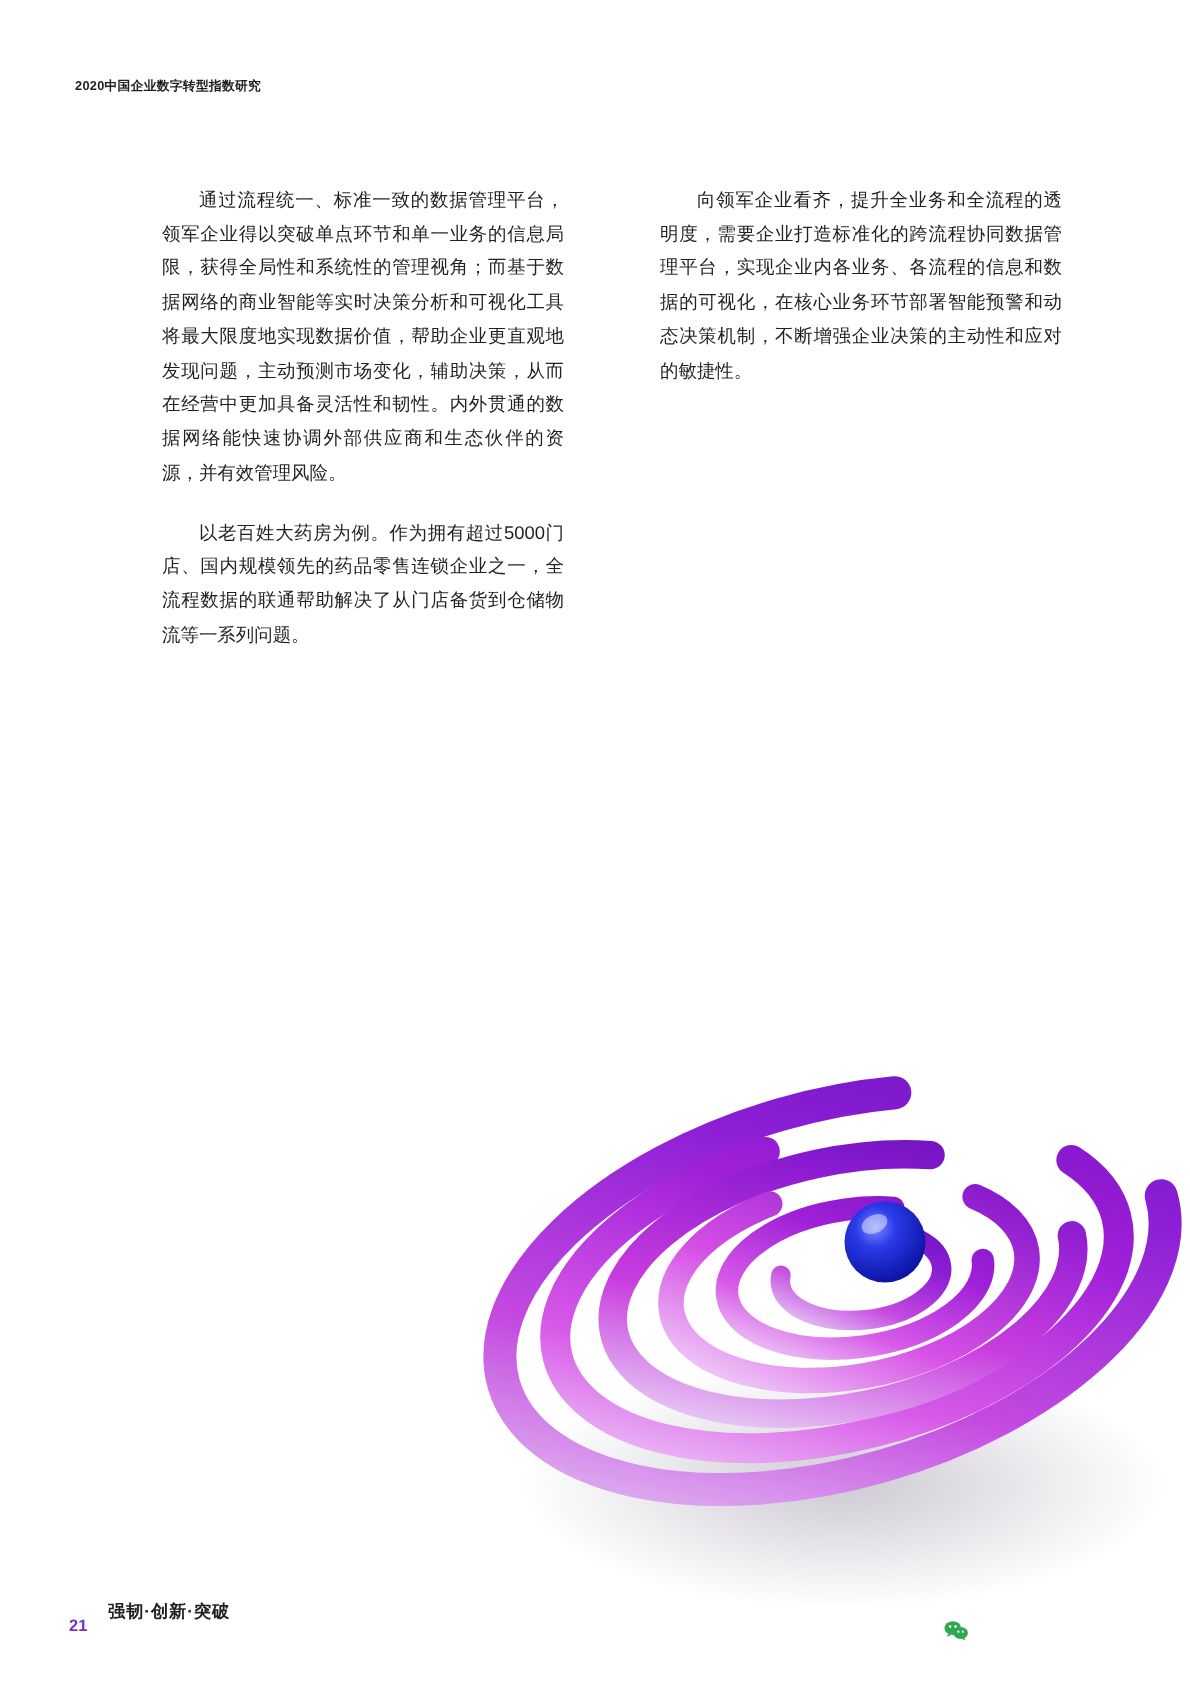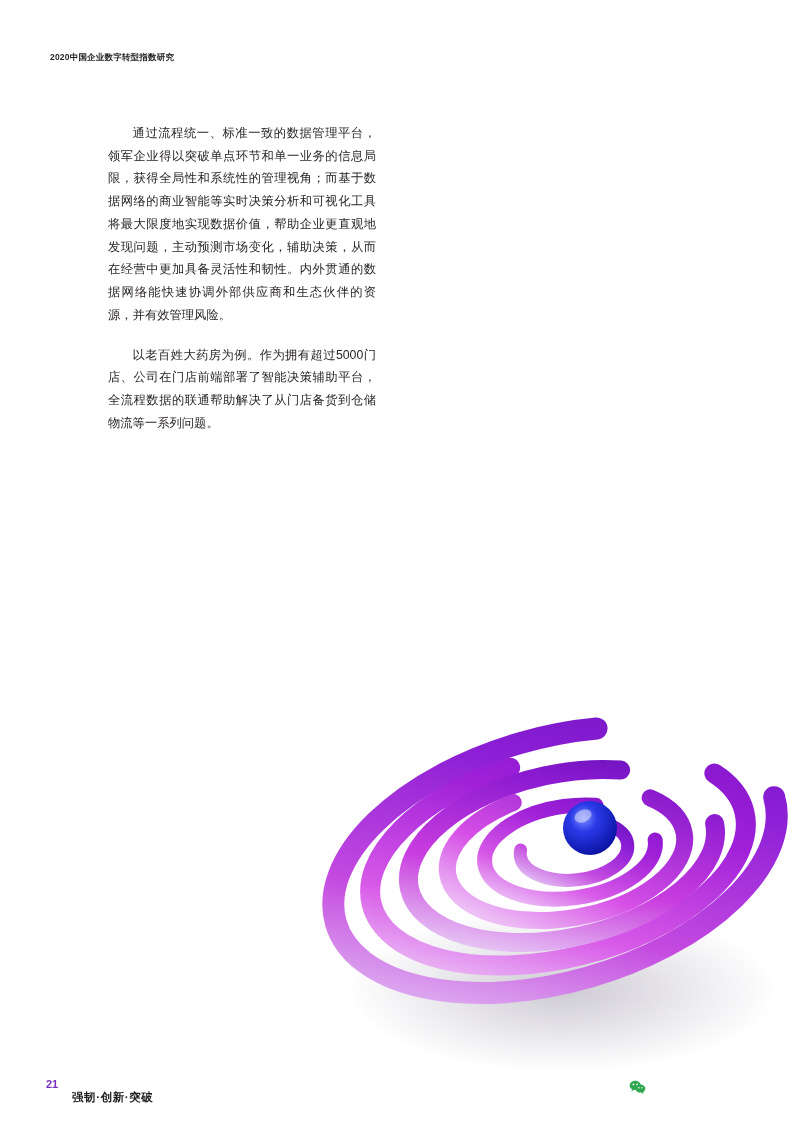--- a/index.html
+++ b/index.html
@@ -69,21 +69,21 @@
     left: 46px;
     bottom: 32px;
     font-size: 11px;
     font-weight: bold;
     color: #7a2fbf;
     margin-top: 37px;
   }
   .footer-text {
     position: absolute;
     left: 72px;
-    bottom: 17px;
+    bottom: 40px;
     font-size: 11.5px;
     font-weight: bold;
     letter-spacing: 0.6px;
     color: #231f20;
   }
   .brand {
     position: absolute;
     right: 44px;
     bottom: 22px;
     display: flex;
@@ -117,23 +117,24 @@
 </head>
 <body>
 
 <div class="page">
 
   <div class="header">2020中国企业数字转型指数研究</div>
 
   <div class="columns">
     <div class="col">
       <p class="body">通过流程统一、标准一致的数据管理平台，领军企业得以突破单点环节和单一业务的信息局限，获得全局性和系统性的管理视角；而基于数据网络的商业智能等实时决策分析和可视化工具将最大限度地实现数据价值，帮助企业更直观地发现问题，主动预测市场变化，辅助决策，从而在经营中更加具备灵活性和韧性。内外贯通的数据网络能快速协调外部供应商和生态伙伴的资源，并有效管理风险。</p>
-      <p class="body">以老百姓大药房为例。作为拥有超过5000门店、公司在门店前端部署了智能决策辅助平台，全流程数据的联通帮助解决了从门店备货到仓储物流等一系列问题。</p>
+      <p class="body">以老百姓大药房为例。作为拥有超过5000门店、国内规模领先的药品零售连锁企业之一，全流程数据的联通帮助解决了从门店备货到仓储物流等一系列问题。</p>
     </div>
     <div class="col">
+      <p class="body">向领军企业看齐，提升全业务和全流程的透明度，需要企业打造标准化的跨流程协同数据管理平台，实现企业内各业务、各流程的信息和数据的可视化，在核心业务环节部署智能预警和动态决策机制，不断增强企业决策的主动性和应对的敏捷性。</p>
     </div>
   </div>
 
   <div class="artwork">
     <svg width="500" height="530" viewBox="0 0 500 530" xmlns="http://www.w3.org/2000/svg">
       <defs>
         <linearGradient id="g1" x1="0" y1="1" x2="1" y2="0">
           <stop offset="0%" stop-color="#e9d7f7"></stop>
           <stop offset="35%" stop-color="#c44ae0"></stop>
           <stop offset="70%" stop-color="#8e1fd6"></stop>

